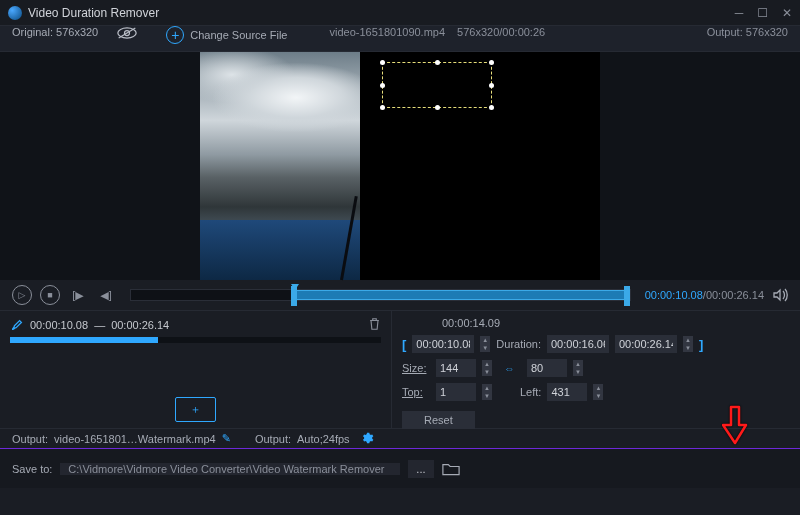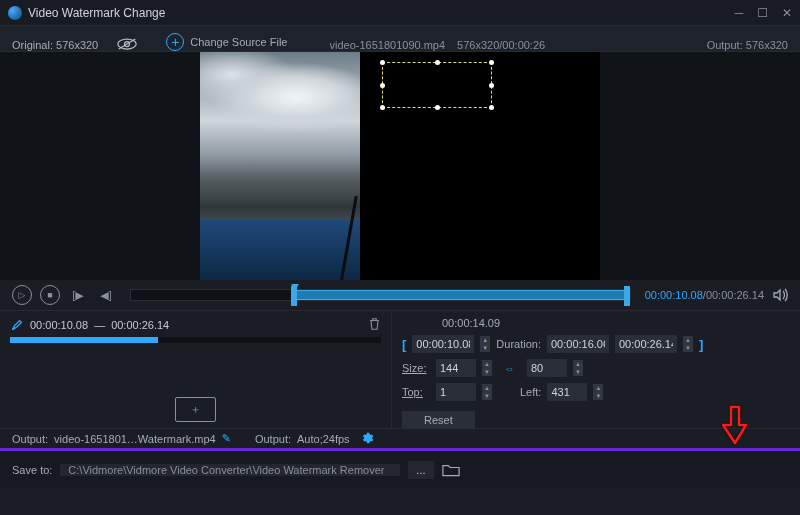--- a/index.html
+++ b/index.html
@@ -2,21 +2,21 @@
 <html><head>
 <meta charset="utf-8">
 <style>
   * { box-sizing: border-box; margin: 0; padding: 0; font-family: "Segoe UI", Arial, sans-serif; }
   body { background: #1a1d24; color: #c5c8ce; width: 800px; height: 515px; overflow: hidden; font-size: 11px; }
   .titlebar { height: 26px; background: #181b21; display: flex; align-items: center; padding: 0 8px; border-bottom: 1px solid #262a33; }
   .titlebar .logo { width: 14px; height: 14px; border-radius: 50%; background: radial-gradient(circle at 30% 30%, #4aa8ff, #0a4a80); display: flex; align-items: center; justify-content: center; margin-right: 6px; }
   .titlebar .title { font-size: 12px; color: #d0d3d9; }
   .titlebar .winbtns { margin-left: auto; display: flex; gap: 14px; color: #8a8f9a; }
   .titlebar .winbtns span { cursor: pointer; font-size: 12px; }
-  .infobar { height: 26px; display: flex; align-items: flex-end; padding: 0 12px; background: #1e222b; border-bottom: 1px solid #262a33; font-size: 11px; color: #a6abb5; }
+  .infobar { height: 26px; display: flex; align-items: flex-start; padding: 0 12px; background: #1e222b; border-bottom: 1px solid #262a33; font-size: 11px; color: #a6abb5; }
   .infobar .orig { }
   .eye-icon { margin-left: 18px; width: 22px; height: 14px; display:flex; align-items:center; justify-content:center; }
   .eye-icon svg { stroke:#b8bcc5; }
   .change { display:flex; align-items:center; margin-left:28px; cursor:pointer; color:#a6abb5; }
   .plus-circ { width:18px; height:18px; border:1.5px solid #2fa8ff; border-radius:50%; color:#2fa8ff; display:flex; align-items:center; justify-content:center; font-size:14px; line-height:1; margin-right:6px; }
   .infobar .fname { margin-left: 42px; color:#8a8f9a; }
   .infobar .res { margin-left: 12px; color:#8a8f9a; }
   .infobar .outres { margin-left:auto; color:#8a8f9a; }
 
   .preview { height: 228px; background:#101318; display:flex; justify-content:center; align-items:stretch; position:relative; }
@@ -61,34 +61,34 @@
   .numin.sm { width:40px; }
   .spin { display:flex; flex-direction:column; }
   .spin span { width:10px; height:8px; font-size:6px; line-height:8px; text-align:center; background:#323641; color:#8a8f9a; cursor:pointer; }
   .link { color:#2fa8ff; margin:0 6px; }
   .resetbtn { background:#2a2e38; border:none; color:#a6abb5; padding:3px 22px; cursor:pointer; font-size:11px; margin-top:4px;text-align:center; }
 
   .outbar { height:20px; display:flex; align-items:center; padding:0 12px; background:#1a1d24; border-top:1px solid #262a33; font-size:11px; color:#a6abb5; gap:6px;}
   .outbar .edit { color:#2fa8ff; cursor:pointer; }
   .gear { color:#2fa8ff; cursor:pointer; margin-left:4px; }
 
-  .bottombar { height:40px; display:flex; align-items:center; padding:0 12px; background:#16191f; border-top:3px solid #6d28d9; font-size:11px; color:#a6abb5; gap:8px;}
+  .bottombar { height:40px; display:flex; align-items:center; padding:0 12px; background:#16191f; border-top:1px solid #6d28d9; font-size:11px; color:#a6abb5; gap:8px;}
   .pathbox { background:#23262f; padding:0 8px; color:#8a8f9a; min-width:340px; }
   .dots { background:#23262f; padding:3px 8px; cursor:pointer; color:#c5c8ce; }
   .foldericon { width:18px;height:14px;cursor:pointer; }
   .export { margin-left:auto; background:#11a7ff; color:#fff; border:none; padding:7px 34px; font-size:12px; cursor:pointer; position:relative;}
   .arrow { position:absolute; right:52px; bottom:68px; }
   .arrow svg { filter: drop-shadow(0 0 1px #000); }
 </style>
 </head>
 <body>
 
 <div class="titlebar">
   <div class="logo"></div>
-  <div class="title">Video Watermark Change</div>
+  <div class="title">Video Duration Remover</div>
   <div class="winbtns">
     <span>─</span>
     <span>☐</span>
     <span>✕</span>
   </div>
 </div>
 
 <div class="infobar">
   <span class="orig"><span>Original:</span> <span>576x320</span></span>
   <span class="eye-icon">

